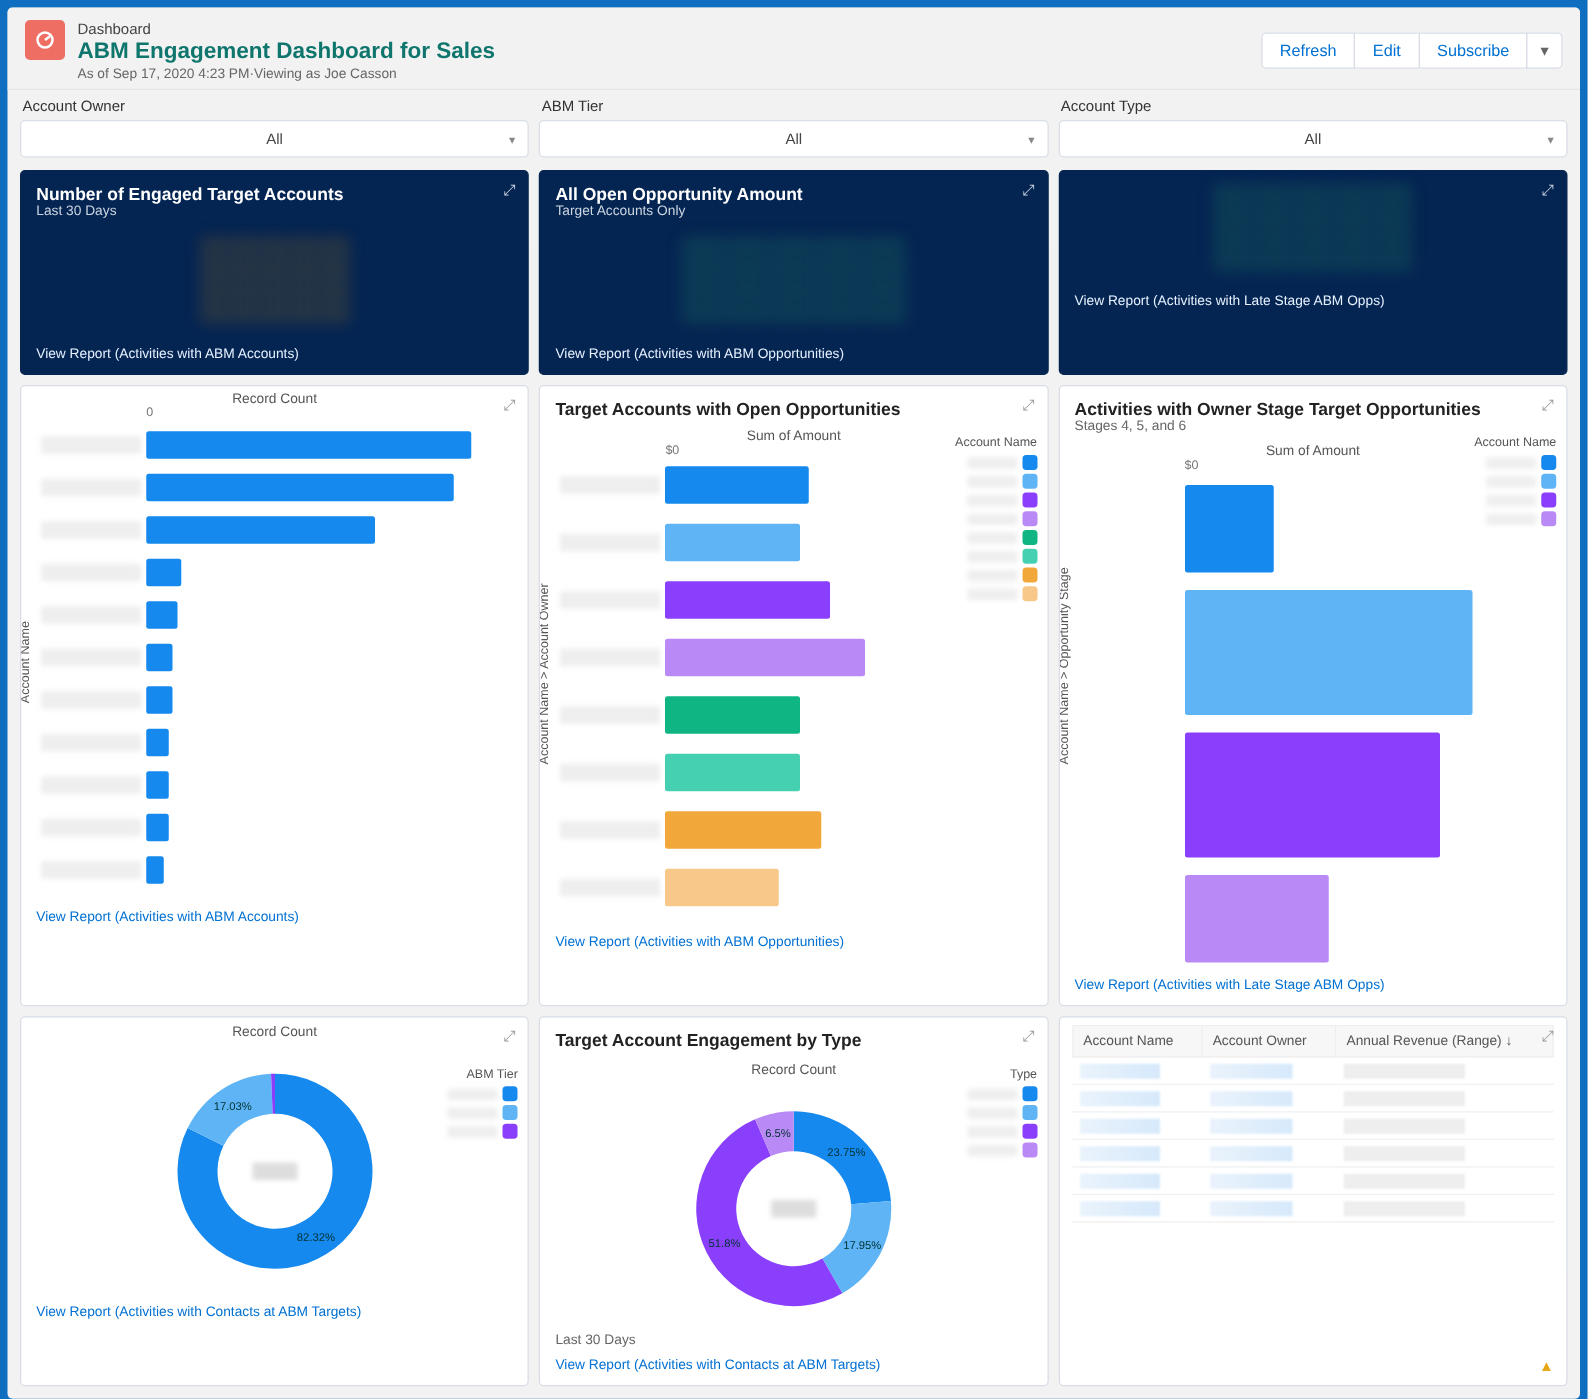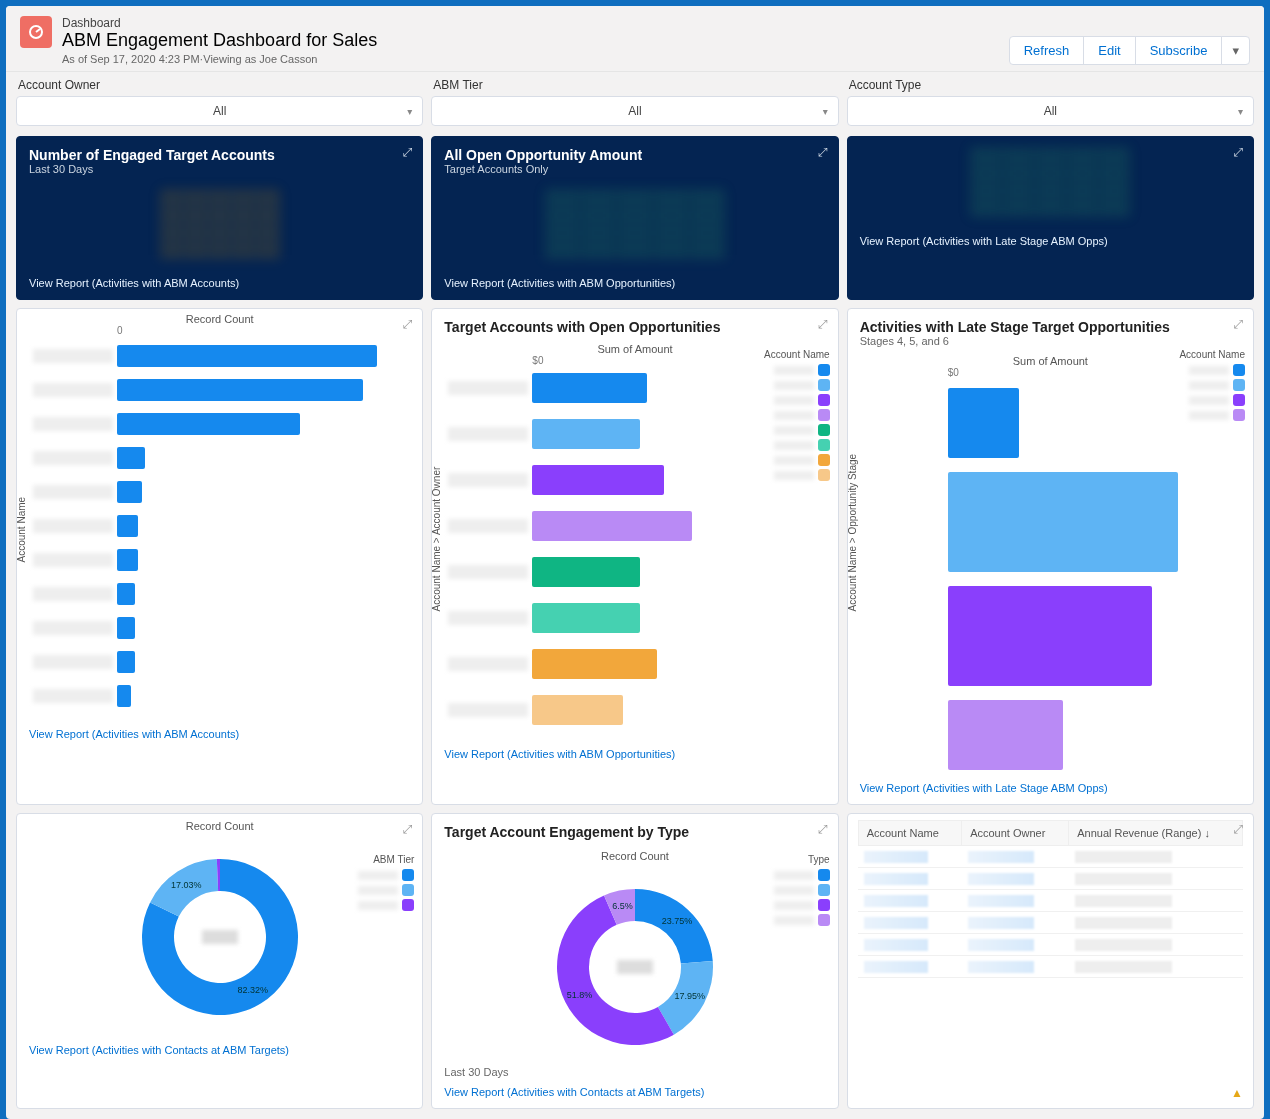--- a/index.html
+++ b/index.html
@@ -1,23 +1,23 @@
 <!DOCTYPE html>
 <html><head>
 <meta charset="utf-8">
 <style>
 * { box-sizing: border-box; margin: 0; padding: 0; font-family: -apple-system, BlinkMacSystemFont, "Segoe UI", Arial, sans-serif; }
 body { background: #0f6ebf; width: 1270px; }
 .shell { background: #f3f2f2; margin: 6px; border-radius: 4px; overflow: hidden; }
-.header { background: #f3f2f2; padding: 10px 14px 6px; display: flex; align-items: flex-end; justify-content: space-between; border-bottom: 1px solid #e5e5e5; }
+.header { background: #f3f2f2; padding: 10px 14px 6px; display: flex; align-items: center; justify-content: space-between; border-bottom: 1px solid #e5e5e5; }
 .hleft { display: flex; gap: 10px; }
 .appicon { width: 32px; height: 32px; background: #ef6e64; border-radius: 4px; display: flex; align-items: center; justify-content: center; }
 .appicon svg { fill: #fff; }
 .crumb { font-size: 12px; color: #444; }
-.title { font-size: 18px; font-weight: 400; color: #000000; }
+.title { font-size: 18px; font-weight: 700; color: #0f766e; }
 .meta { font-size: 11px; color: #666; margin-top: 2px; }
 .hright { display: flex; gap: 0; }
 .btn { background: #fff; border: 1px solid #d8dde6; color: #0070d2; font-size: 13px; padding: 6px 14px; cursor: pointer; border-radius: 4px; margin-left: -1px; }
 .btn:first-child { border-radius: 4px 0 0 4px; }
 .btn.mid { border-radius: 0; }
 .btn.last { border-radius: 0; }
 .btn.caret { border-radius: 0 4px 4px 0; padding: 6px 10px; color: #666; }
 .filters { display: flex; gap: 8px; padding: 0 10px 10px; }
 .fcol { flex: 1; }
 .flabel { font-size: 12px; color: #333; padding: 6px 2px 4px; }
@@ -338,21 +338,21 @@
               </div>
             </div>
         </div>
       </div>
       <div class="vr">View Report (Activities with ABM Opportunities)</div>
     </div>
 
     <div class="card">
       <span class="expand">⤢</span>
       <div class="cardh">
-        <div class="cardtitle">Activities with Late Stage Target Opportunities</div>
+        <div class="cardtitle">Activities with Owner Stage Target Opportunities</div>
         <div class="cardsub">Stages 4, 5, and 6</div>
       </div>
       <div class="chartarea">
         <div class="axistop">Sum of Amount</div>
         <div class="zerotick">$0</div>
         <div class="sideaxis" style="top:60%">Account Name  &gt;  Opportunity Stage</div>
         <div class="stacked">
             <div id="latebars" class="stk" style="padding-top:10px;padding-right:60px">
               <div class="bar" style="height:70px;width:71.55555555555556px;background:#1589ee"></div>
               <div class="bar" style="height:100px;width:230px;background:#5eb4f4"></div>

